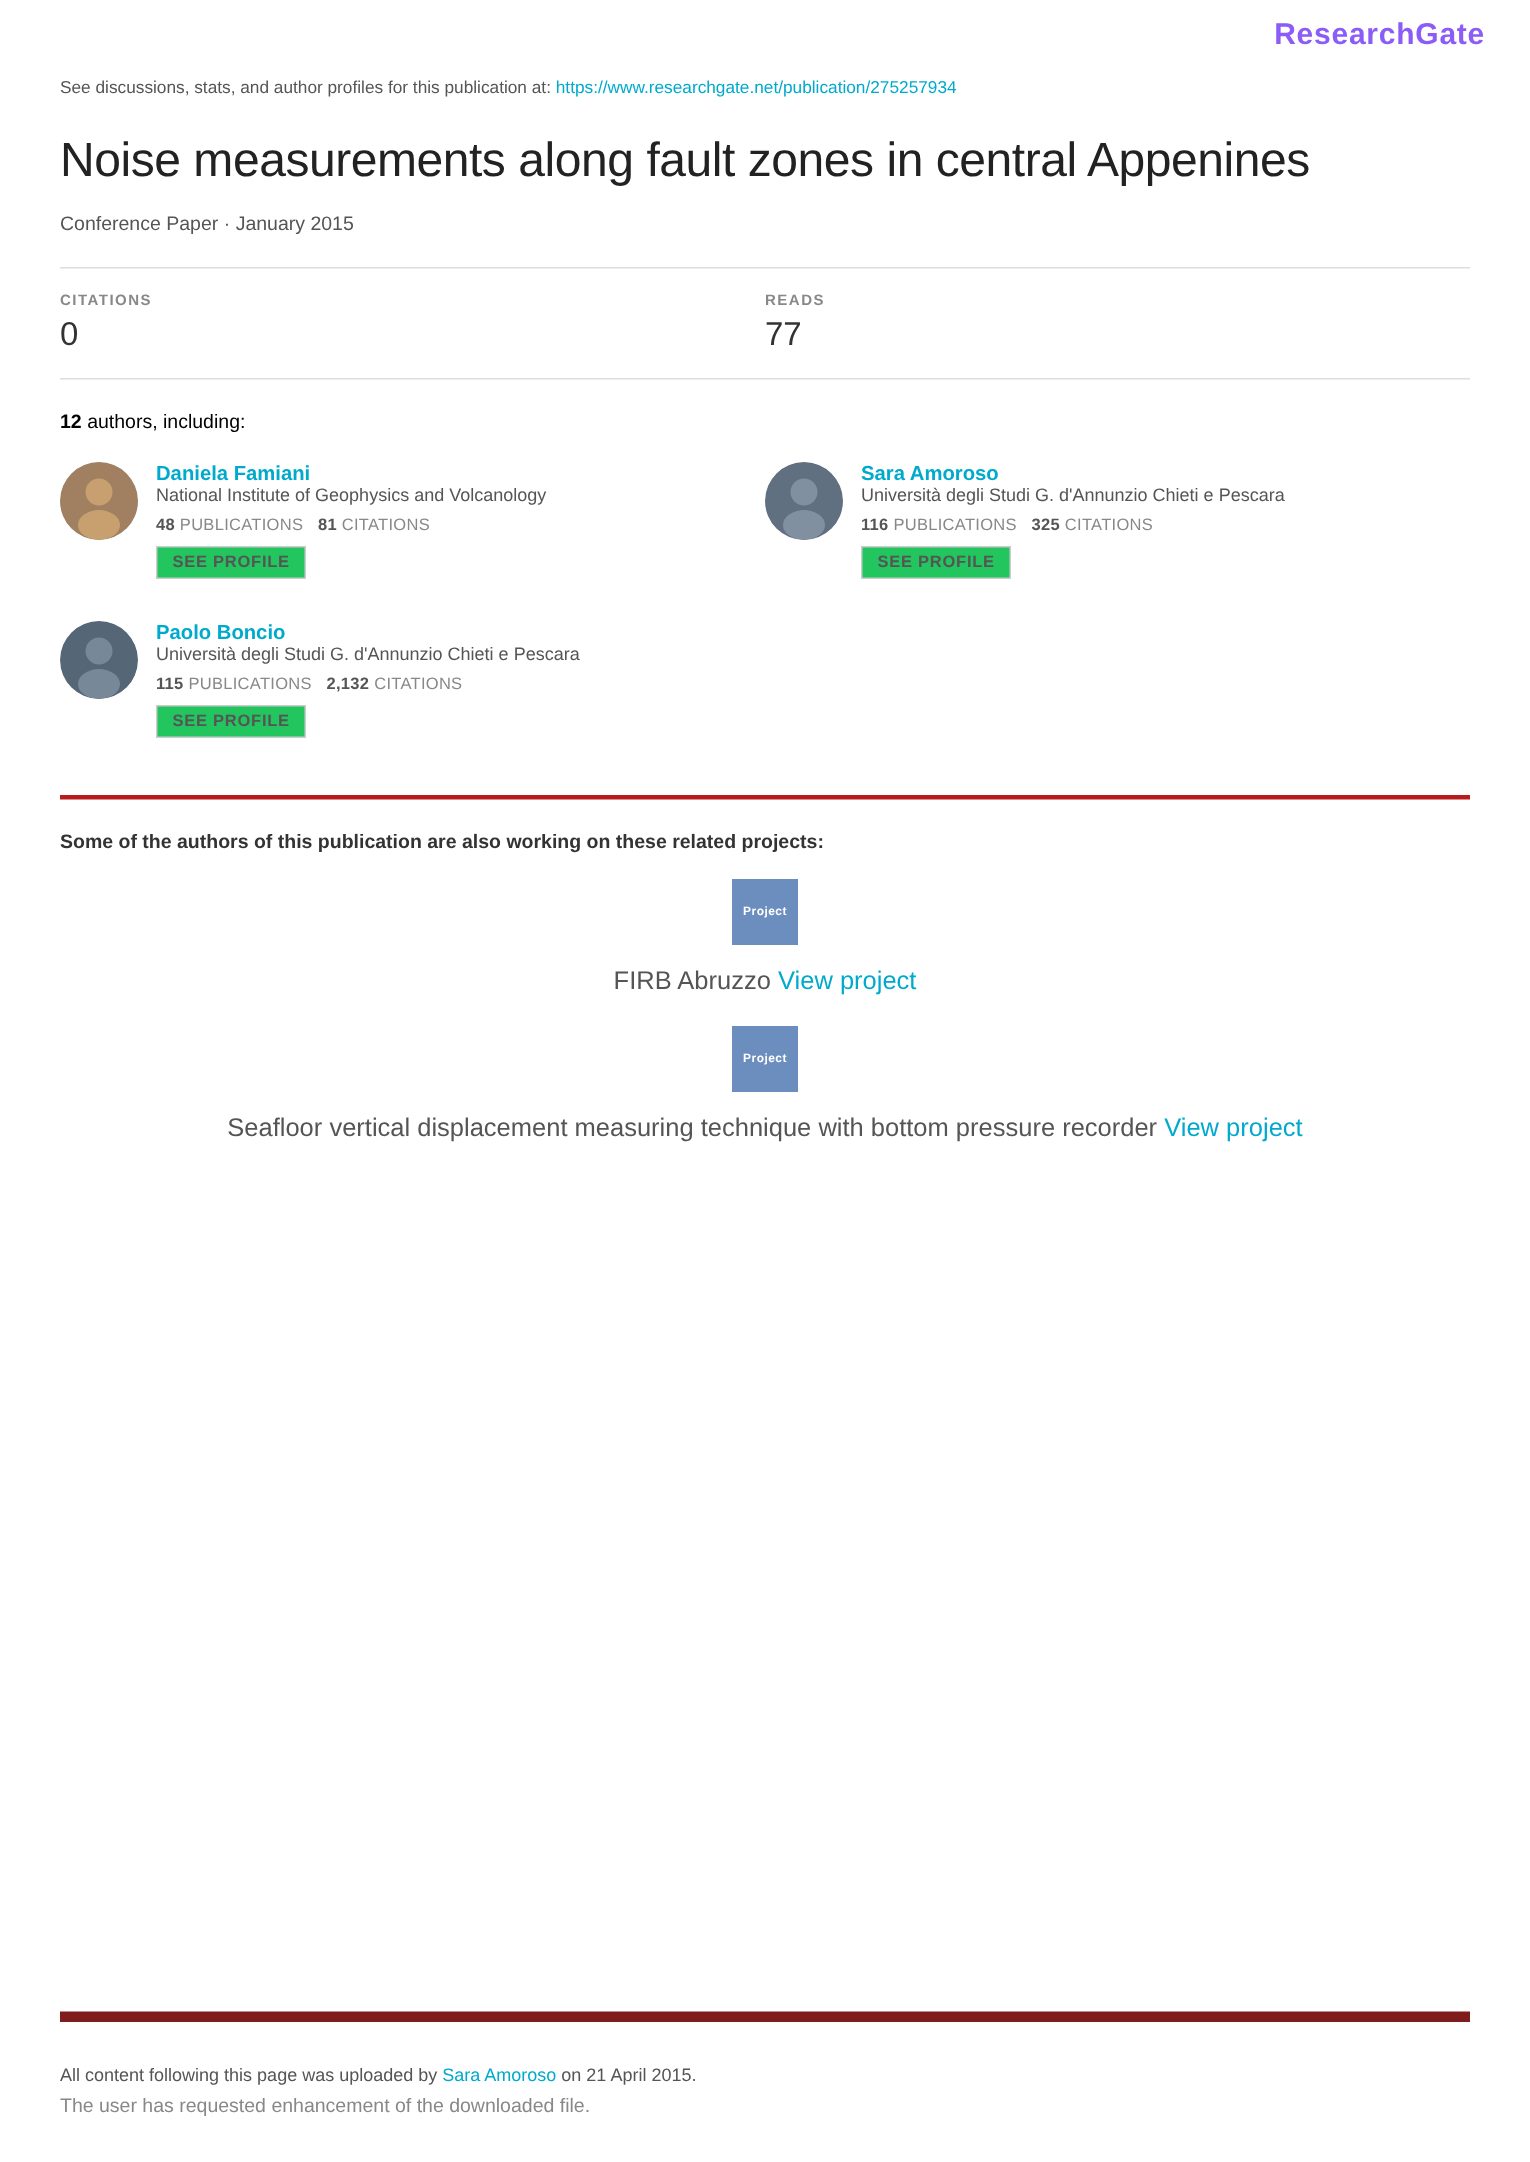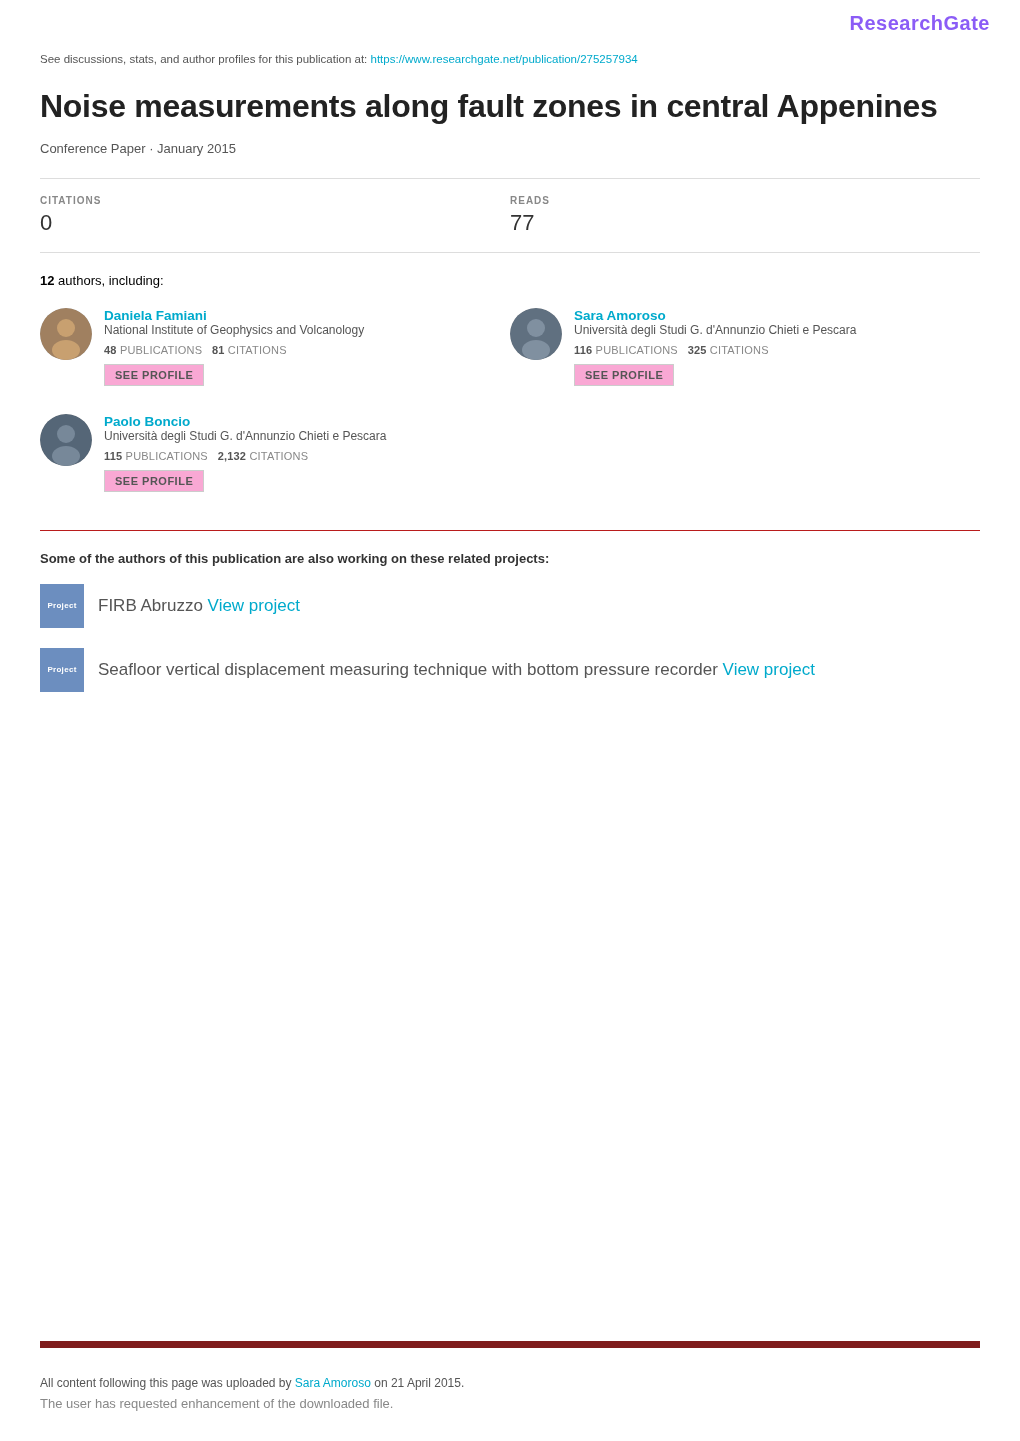--- a/index.html
+++ b/index.html
@@ -31,21 +31,21 @@
       color: #555;
       margin-bottom: 22px;
       display: block;
     }
     .see-discussions-link a {
       color: #00aacc;
       text-decoration: none;
     }
     .paper-title {
       font-size: 32px;
-      font-weight: 700;
+      font-weight: 400;
       color: #222;
       margin-bottom: 16px;
       line-height: 1.2;
       letter-spacing: -0.3px;
     }
     .paper-type {
       font-size: 13px;
       font-weight: bold;
       color: #333;
       margin-bottom: 22px;
@@ -145,41 +145,42 @@
       font-weight: bold;
       color: #555;
     }
     .see-profile-btn {
       display: inline-block;
       border: 1px solid #ccc;
       padding: 4px 10px;
       font-size: 11px;
       color: #555;
       cursor: pointer;
-      background: #f9a8d4;
+      background: #22c55e;
       letter-spacing: 0.5px;
       font-weight: bold;
       text-transform: uppercase;
     }
     .related-projects-section {
       margin-top: 10px;
-      border-top: 1px solid #b91c1c;
+      border-top: 3px solid #b91c1c;
       padding-top: 20px;
     }
     .related-projects-header {
       font-size: 13px;
       font-weight: bold;
       margin-bottom: 18px;
       color: #333;
     }
     .project-item {
       display: flex;
       align-items: center;
       gap: 14px;
       margin-bottom: 20px;
+      flex-direction: column;
     }
     .project-thumbnail {
       width: 44px;
       height: 44px;
       background: #6c8ebf;
       flex-shrink: 0;
       display: flex;
       align-items: center;
       justify-content: center;
       font-size: 9px;

